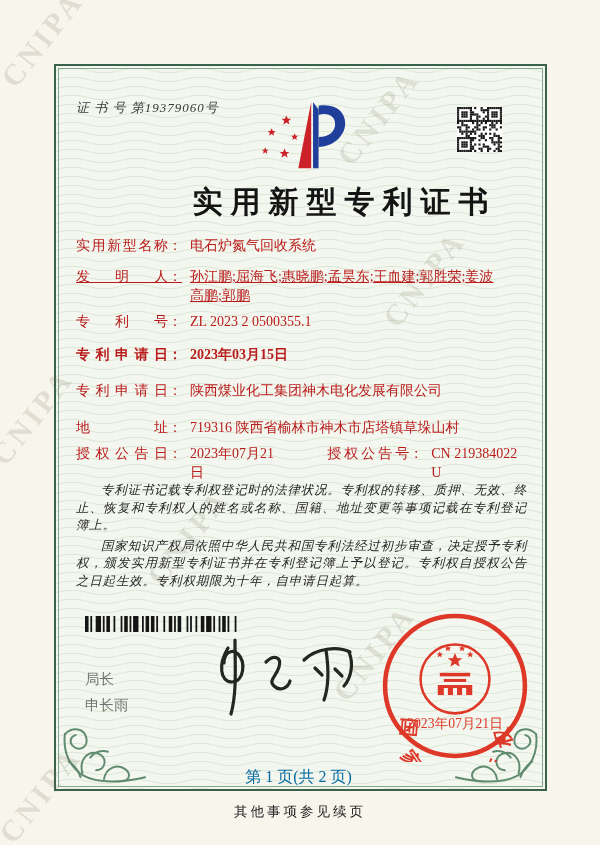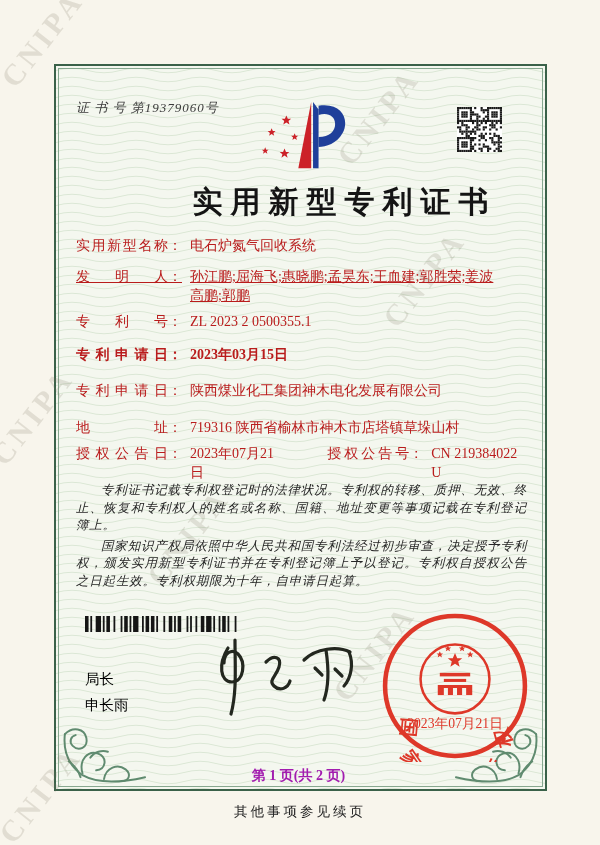--- a/index.html
+++ b/index.html
@@ -66,27 +66,27 @@
     position:absolute;left:76px;top:482px;width:451px;z-index:6;
     font-size:12.5px;font-style:italic;line-height:17.6px;
     letter-spacing:.8px;color:#262626;text-align:justify;
   }
   .paras p{margin:0 0 3px 0;text-indent:2em;}
   
   .barcode{position:absolute;left:85px;top:616px;z-index:6;}
   .signer{
     position:absolute;left:85px;top:666px;z-index:6;
     font-family:"Liberation Sans","DejaVu Sans",sans-serif;
-    font-size:14.5px;color:#000000;line-height:26px;
+    font-size:14.5px;color:#737373;line-height:26px;
   }
   .signature{position:absolute;left:198px;top:636px;z-index:7;}
   .seal{position:absolute;left:379px;top:610px;z-index:8;opacity:.93;}
   .page-label{
     position:absolute;left:54px;top:767px;width:489px;z-index:6;
-    text-align:center;font-size:14px;color:#a21caf;font-weight:bold;
+    text-align:center;font-size:16px;color:#0369a1;
   }
   .footer-note{
     position:absolute;left:0;top:803px;width:600px;z-index:6;
     text-align:center;font-size:13.5px;color:#222;letter-spacing:3px;
   }
 </style>
 </head>
 <body>
 
 <div class="wm" style="left:-14px;top:22px">CNIPA</div>

